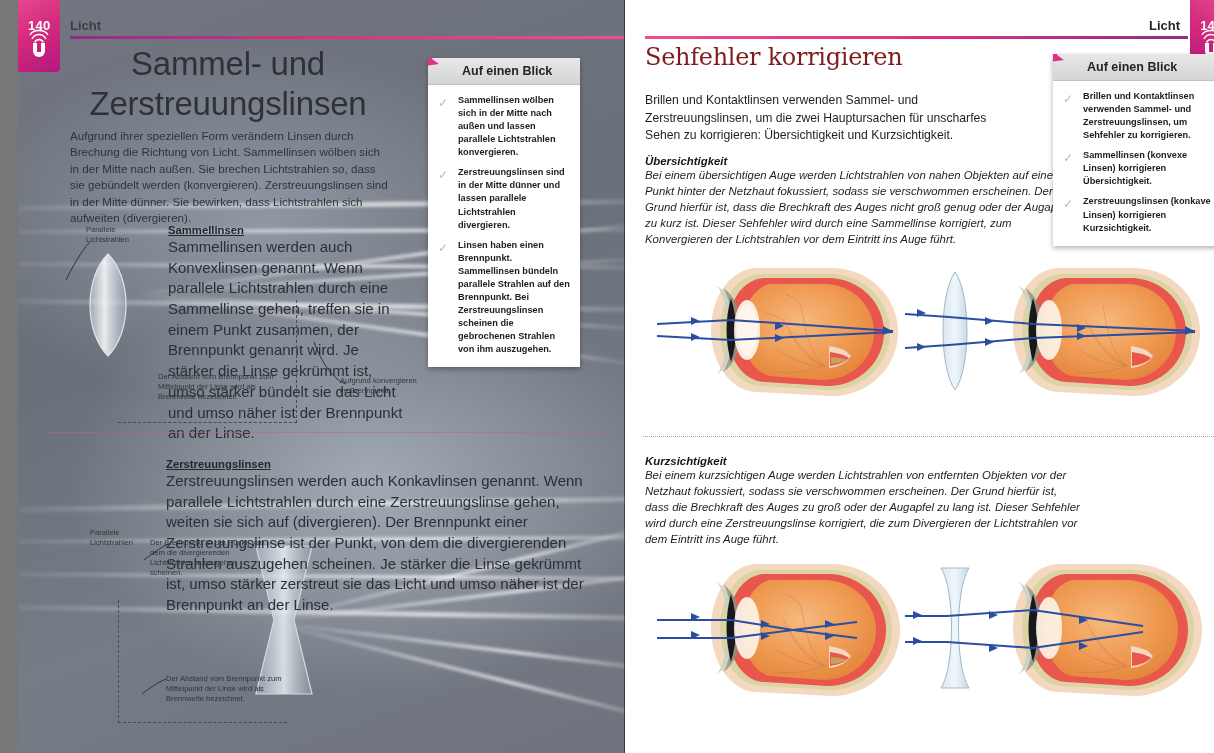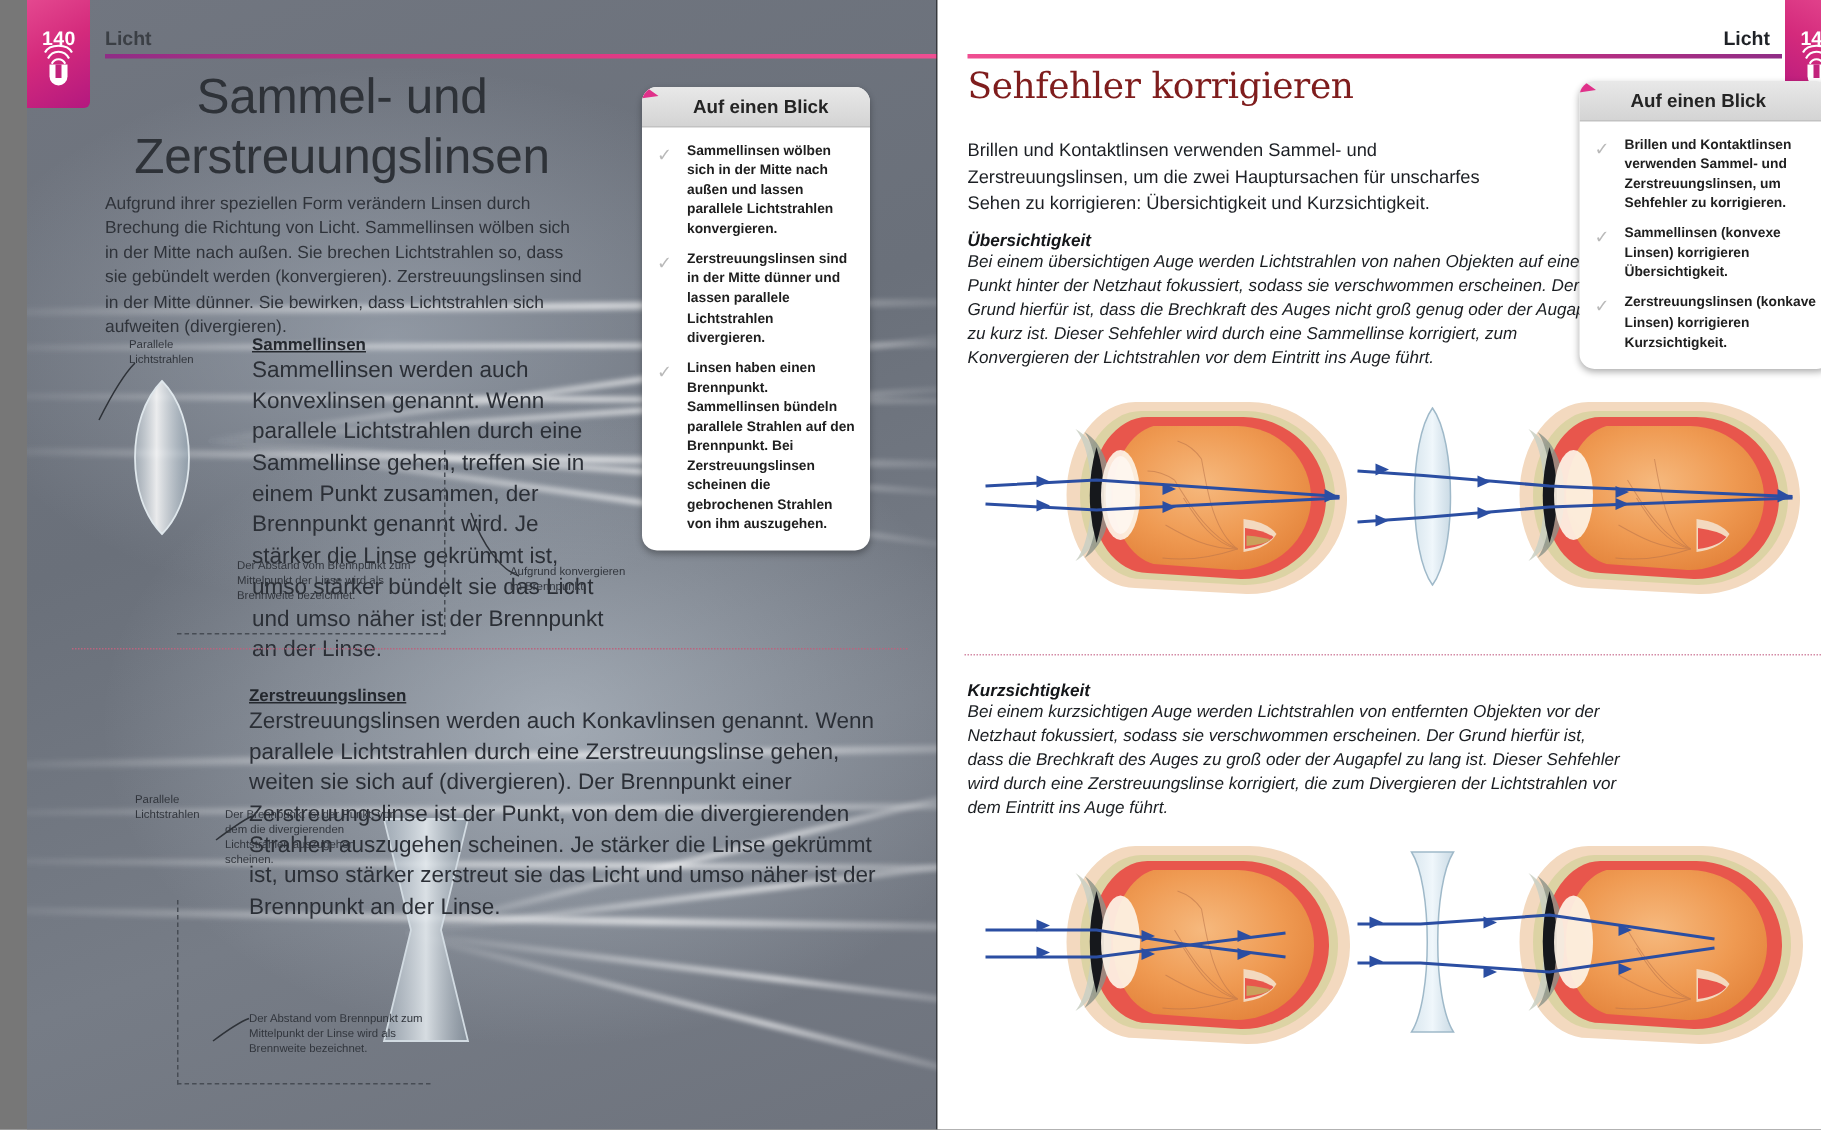--- a/index.html
+++ b/index.html
@@ -40,21 +40,21 @@
   .sec-l h3{margin:0 0 1px 0;font-size:11.3px;font-weight:bold;color:#24282e;text-decoration:underline;}
   .sec-l p{margin:0;font-size:15px;line-height:1.38;color:#2b2f36;}
 
   .dashbox{position:absolute;border:1px dashed #4a4f57;}
   .divider-l{position:absolute;left:30px;right:20px;top:432px;height:0;
     border-top:1px dotted #b9657f;}
 
   .cal{position:absolute;font-size:7.6px;line-height:1.33;color:#31353c;}
 
   
-  .blick{position:absolute;border-radius:10px;background:#fff;
+  .blick{position:absolute;border-radius:0;background:#fff;
     box-shadow:0 2px 5px rgba(0,0,0,.32);overflow:hidden;}
   .blick .hd{background:linear-gradient(180deg,#e8e8e8 0%,#d4d4d4 100%);
     border-bottom:1px solid #c2c2c2;padding:6px 10px 6px 34px;
     font-size:12.5px;font-weight:bold;color:#242424;}
   .blick ul{list-style:none;margin:0;padding:9px 10px 11px 10px;}
   .blick li{position:relative;padding-left:20px;margin-bottom:7px;
     font-size:9.2px;line-height:1.42;font-weight:bold;color:#1e1e1e;}
   .blick li:last-child{margin-bottom:0;}
   .blick li .ck{position:absolute;left:0;top:1px;color:#b9b9b9;font-size:12px;font-weight:400;}
   .pin{position:absolute;left:-9px;top:-8px;}

